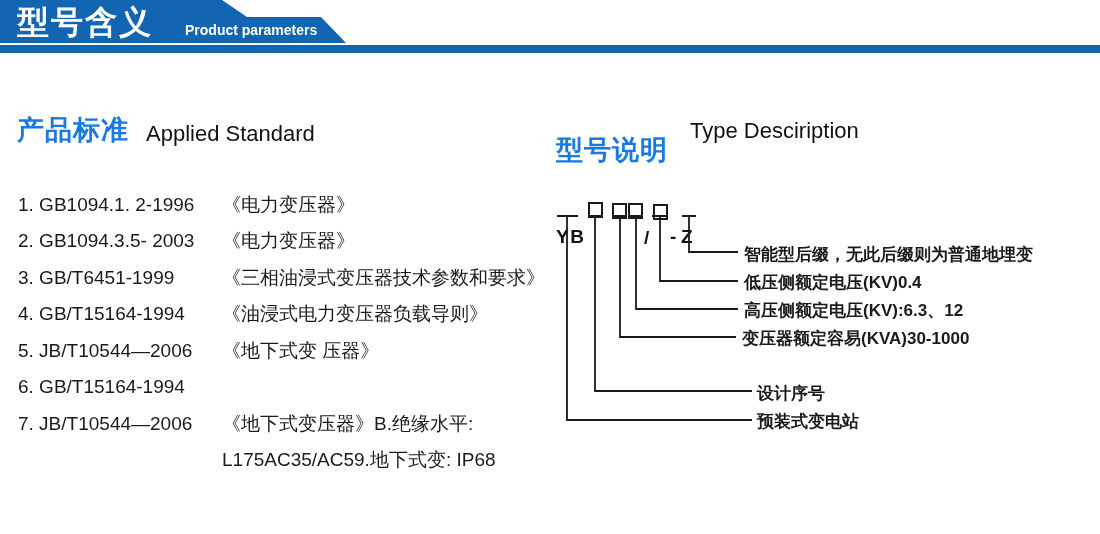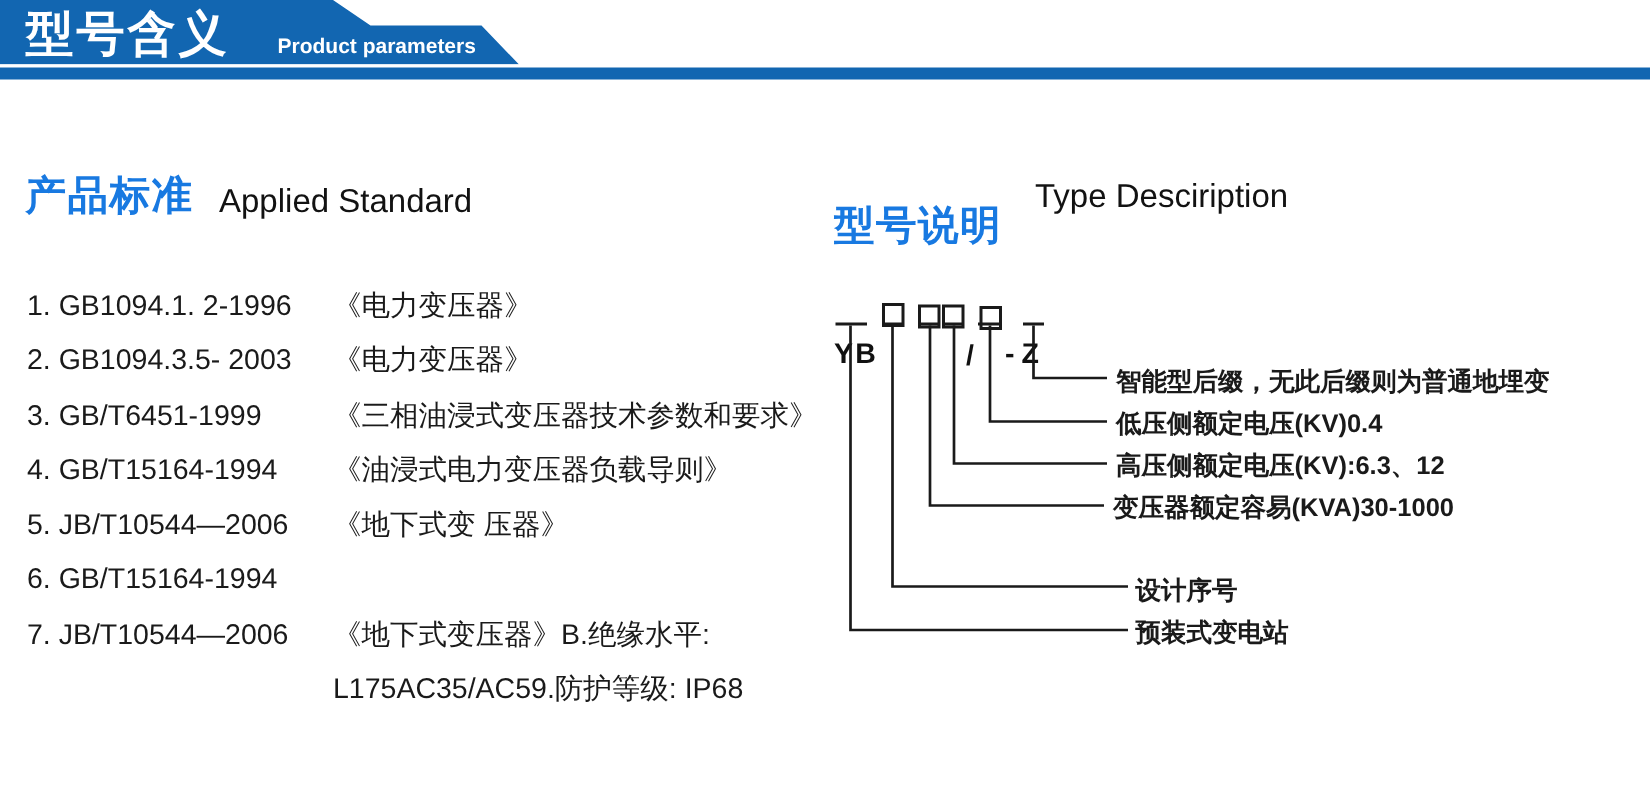--- a/index.html
+++ b/index.html
@@ -75,21 +75,21 @@
   </div>
   <div class="std-row" style="top:375px">
     <span class="std-code">6. GB/T15164-1994</span>
   </div>
   <div class="std-row" style="top:412px">
     <span class="std-code">7. JB/T10544—2006</span>
     <span class="std-name">《地下式变压器》B.绝缘水平:</span>
   </div>
   <div class="std-row" style="top:448px">
     <span class="std-code"></span>
-    <span class="std-name">L175AC35/AC59.防护等级: IP68</span>
+    <span class="std-name">L175AC35/AC59.地下式变: IP68</span>
   </div>
 
   <span class="code-seg" style="left:556px;top:194px;letter-spacing:1.5px">YB</span>
   <span class="code-box" style="left:588px;top:202px"></span>
   <span class="code-box" style="left:612px;top:203px"></span>
   <span class="code-box" style="left:628px;top:203px"></span>
   <span class="code-seg" style="left:644px;top:195px">/</span>
   <span class="code-box" style="left:653px;top:204px"></span>
   <span class="code-seg" style="left:670px;top:194px">-</span>
   <span class="code-seg" style="left:681px;top:194px">Z</span>

